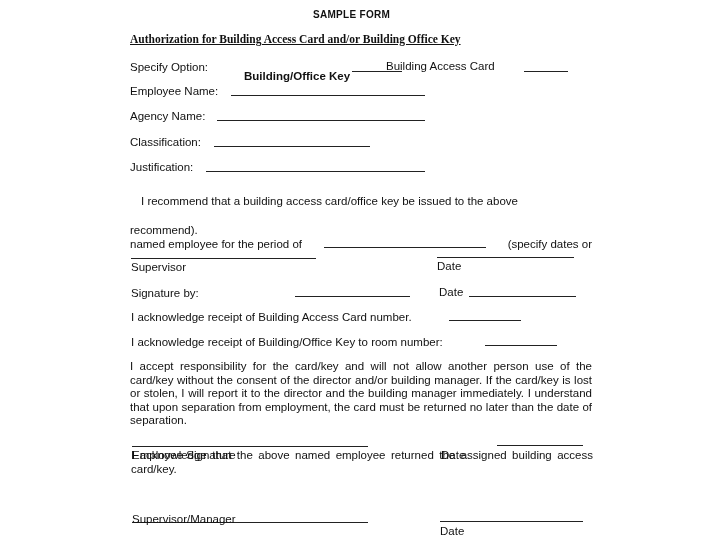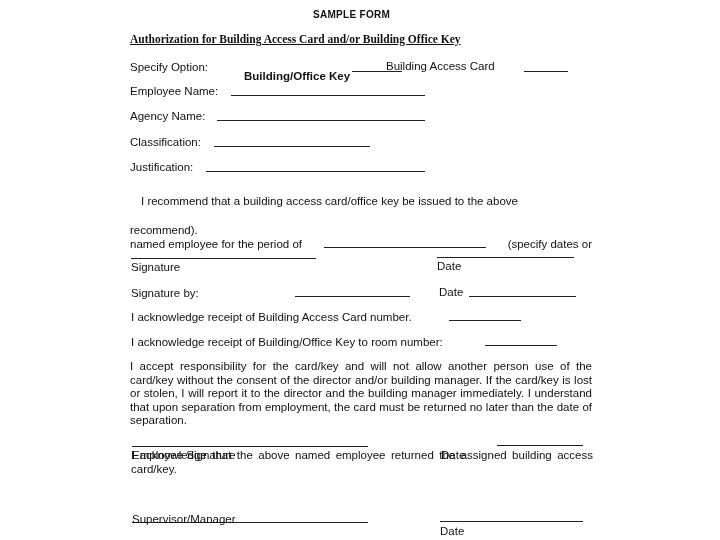--- a/index.html
+++ b/index.html
@@ -42,21 +42,21 @@
   <span>I recommend that a building access card/office key be issued to the above</span>
 </div>
 <div class="abs t" style="left:130px; top:209px; width:462px; display:flex; justify-content:space-between;margin-top:28px;">
   <span>named employee for the period of</span>
   <span class="blank" style="width:162px; margin-left:6px; margin-right:6px;"></span>
   <span>(specify dates or</span>
 </div>
 <div class="abs t" style="left:130px; top:223px;">recommend).</div>
 
 <div class="line" style="left:131px; top:258px; width:185px;"></div>
-<div class="abs t" style="left:131px; top:260px;">Signature</div>
+<div class="abs t" style="left:131px; top:260px;">Supervisor</div>
 <div class="line" style="left:437px; top:257px; width:137px;"></div>
 <div class="abs t" style="left:437px; top:259px;">Date</div>
 
 <div class="abs t" style="left:131px; top:286px;">Signature by:</div>
 <div class="line" style="left:295px; top:296px; width:115px;"></div>
 <div class="abs t" style="left:439px; top:285px;">Date</div>
 <div class="line" style="left:469px; top:296px; width:107px;"></div>
 
 <div class="abs t" style="left:131px; top:310px;">I acknowledge receipt of Building Access Card number.</div>
 <div class="line" style="left:449px; top:320px; width:72px;"></div>

